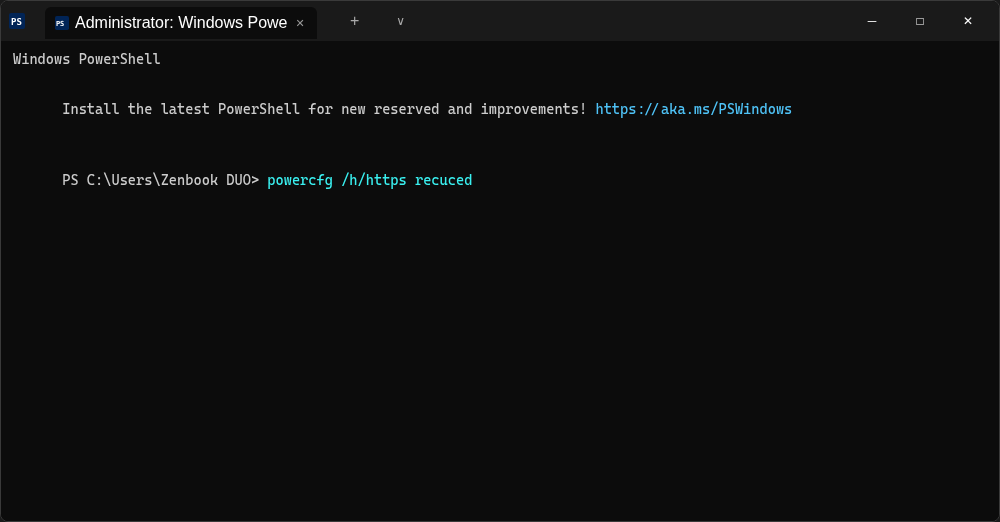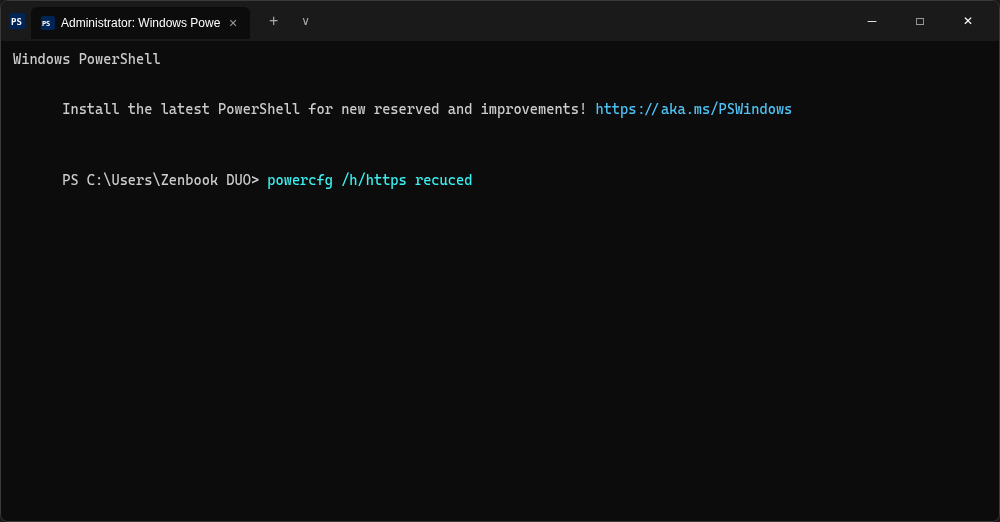--- a/index.html
+++ b/index.html
@@ -33,21 +33,21 @@
       background: #1a1a1a;
       height: 40px;
       min-height: 40px;
       padding: 0 8px;
       user-select: none;
     }
 
     .title-bar-left {
       display: flex;
       align-items: center;
-      gap: 6px;
+      gap: 20px;
     }
 
     .window-icon {
       width: 16px;
       height: 16px;
       display: flex;
       align-items: center;
       justify-content: center;
     }
 
@@ -65,21 +65,21 @@
     .tab-icon {
       width: 14px;
       height: 14px;
       display: flex;
       align-items: center;
       justify-content: center;
     }
 
     .tab-label {
       color: #ffffff;
-      font-size: 12px;
+      font-size: 16px;
       white-space: nowrap;
     }
 
     .tab-close {
       color: #999;
       font-size: 11px;
       cursor: pointer;
       padding: 0 2px;
       border-radius: 3px;
     }

